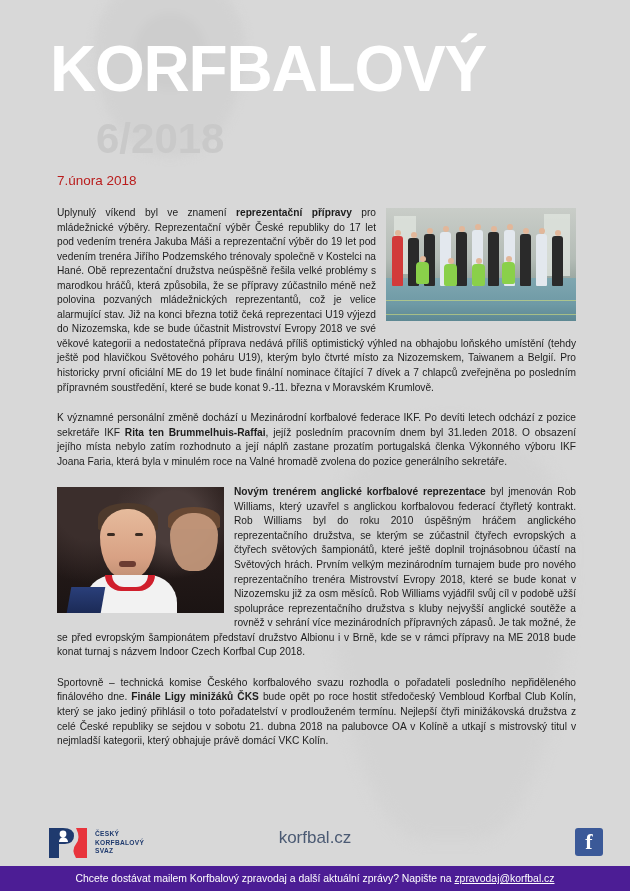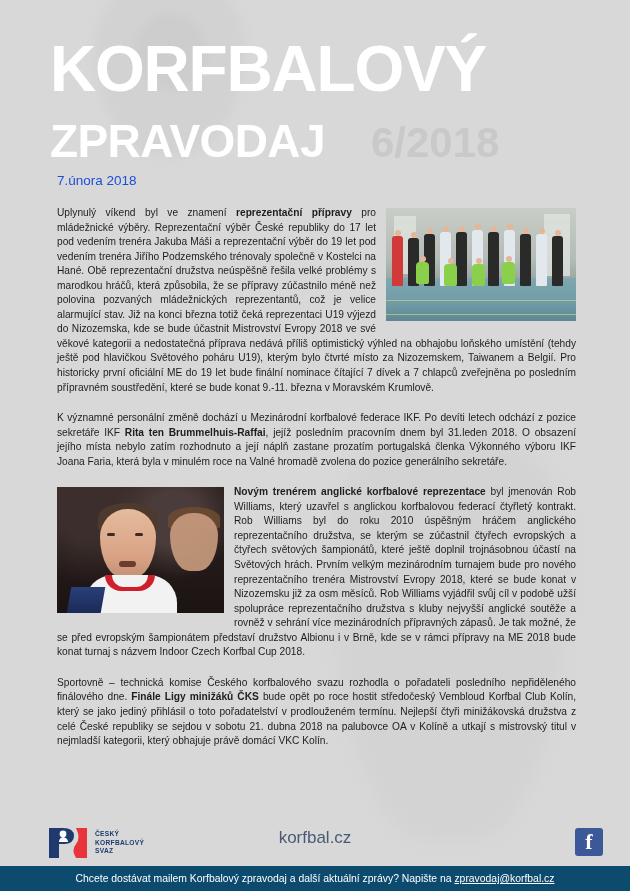--- a/index.html
+++ b/index.html
@@ -90,21 +90,21 @@
     line-height: 42px;
     font-weight: bold;
     color: #c9c9c9;
     margin-left: 46px;
   }
   .mast-date {
     position: absolute;
     left: 57px;
     top: 173px;
     font-size: 13.5px;
-    color: #1d4ed8;
+    color: #b91c1c;
   }
 
   
   .content {
     position: absolute;
     left: 57px;
     top: 206px;
     width: 519px;
     z-index: 3;
   }
@@ -284,21 +284,21 @@
     font-weight: bold;
     font-family: "Liberation Serif", serif;
     text-align: center;
     line-height: 27px;
   }
 
   .bottom-bar {
     position: absolute;
     left: 0; top: 866px;
     width: 630px; height: 25px;
-    background: #0c4a6e;
+    background: #4c1d95;
     z-index: 5;
     display: flex;
     align-items: center;
     justify-content: center;
   }
   .bottom-bar-text {
     font-size: 10.4px;
     color: #ffffff;
     white-space: nowrap;
   }
@@ -309,21 +309,20 @@
 </style>
 </head>
 <body>
 
 <div class="watermark"></div>
 <div class="watermark2"></div>
 
 <header class="masthead">
   <div class="mast-title">KORFBALOVÝ</div>
   <div class="mast-sub-row">
-    <span class="mast-sub">ZPRAVODAJ</span>
     <span class="mast-issue">6/2018</span>
   </div>
   <div class="mast-date">7.února 2018</div>
 </header>
 
 <main class="content">
 
   <p class="para">
     <span class="img-team">
       <span class="gym-wall"></span>

